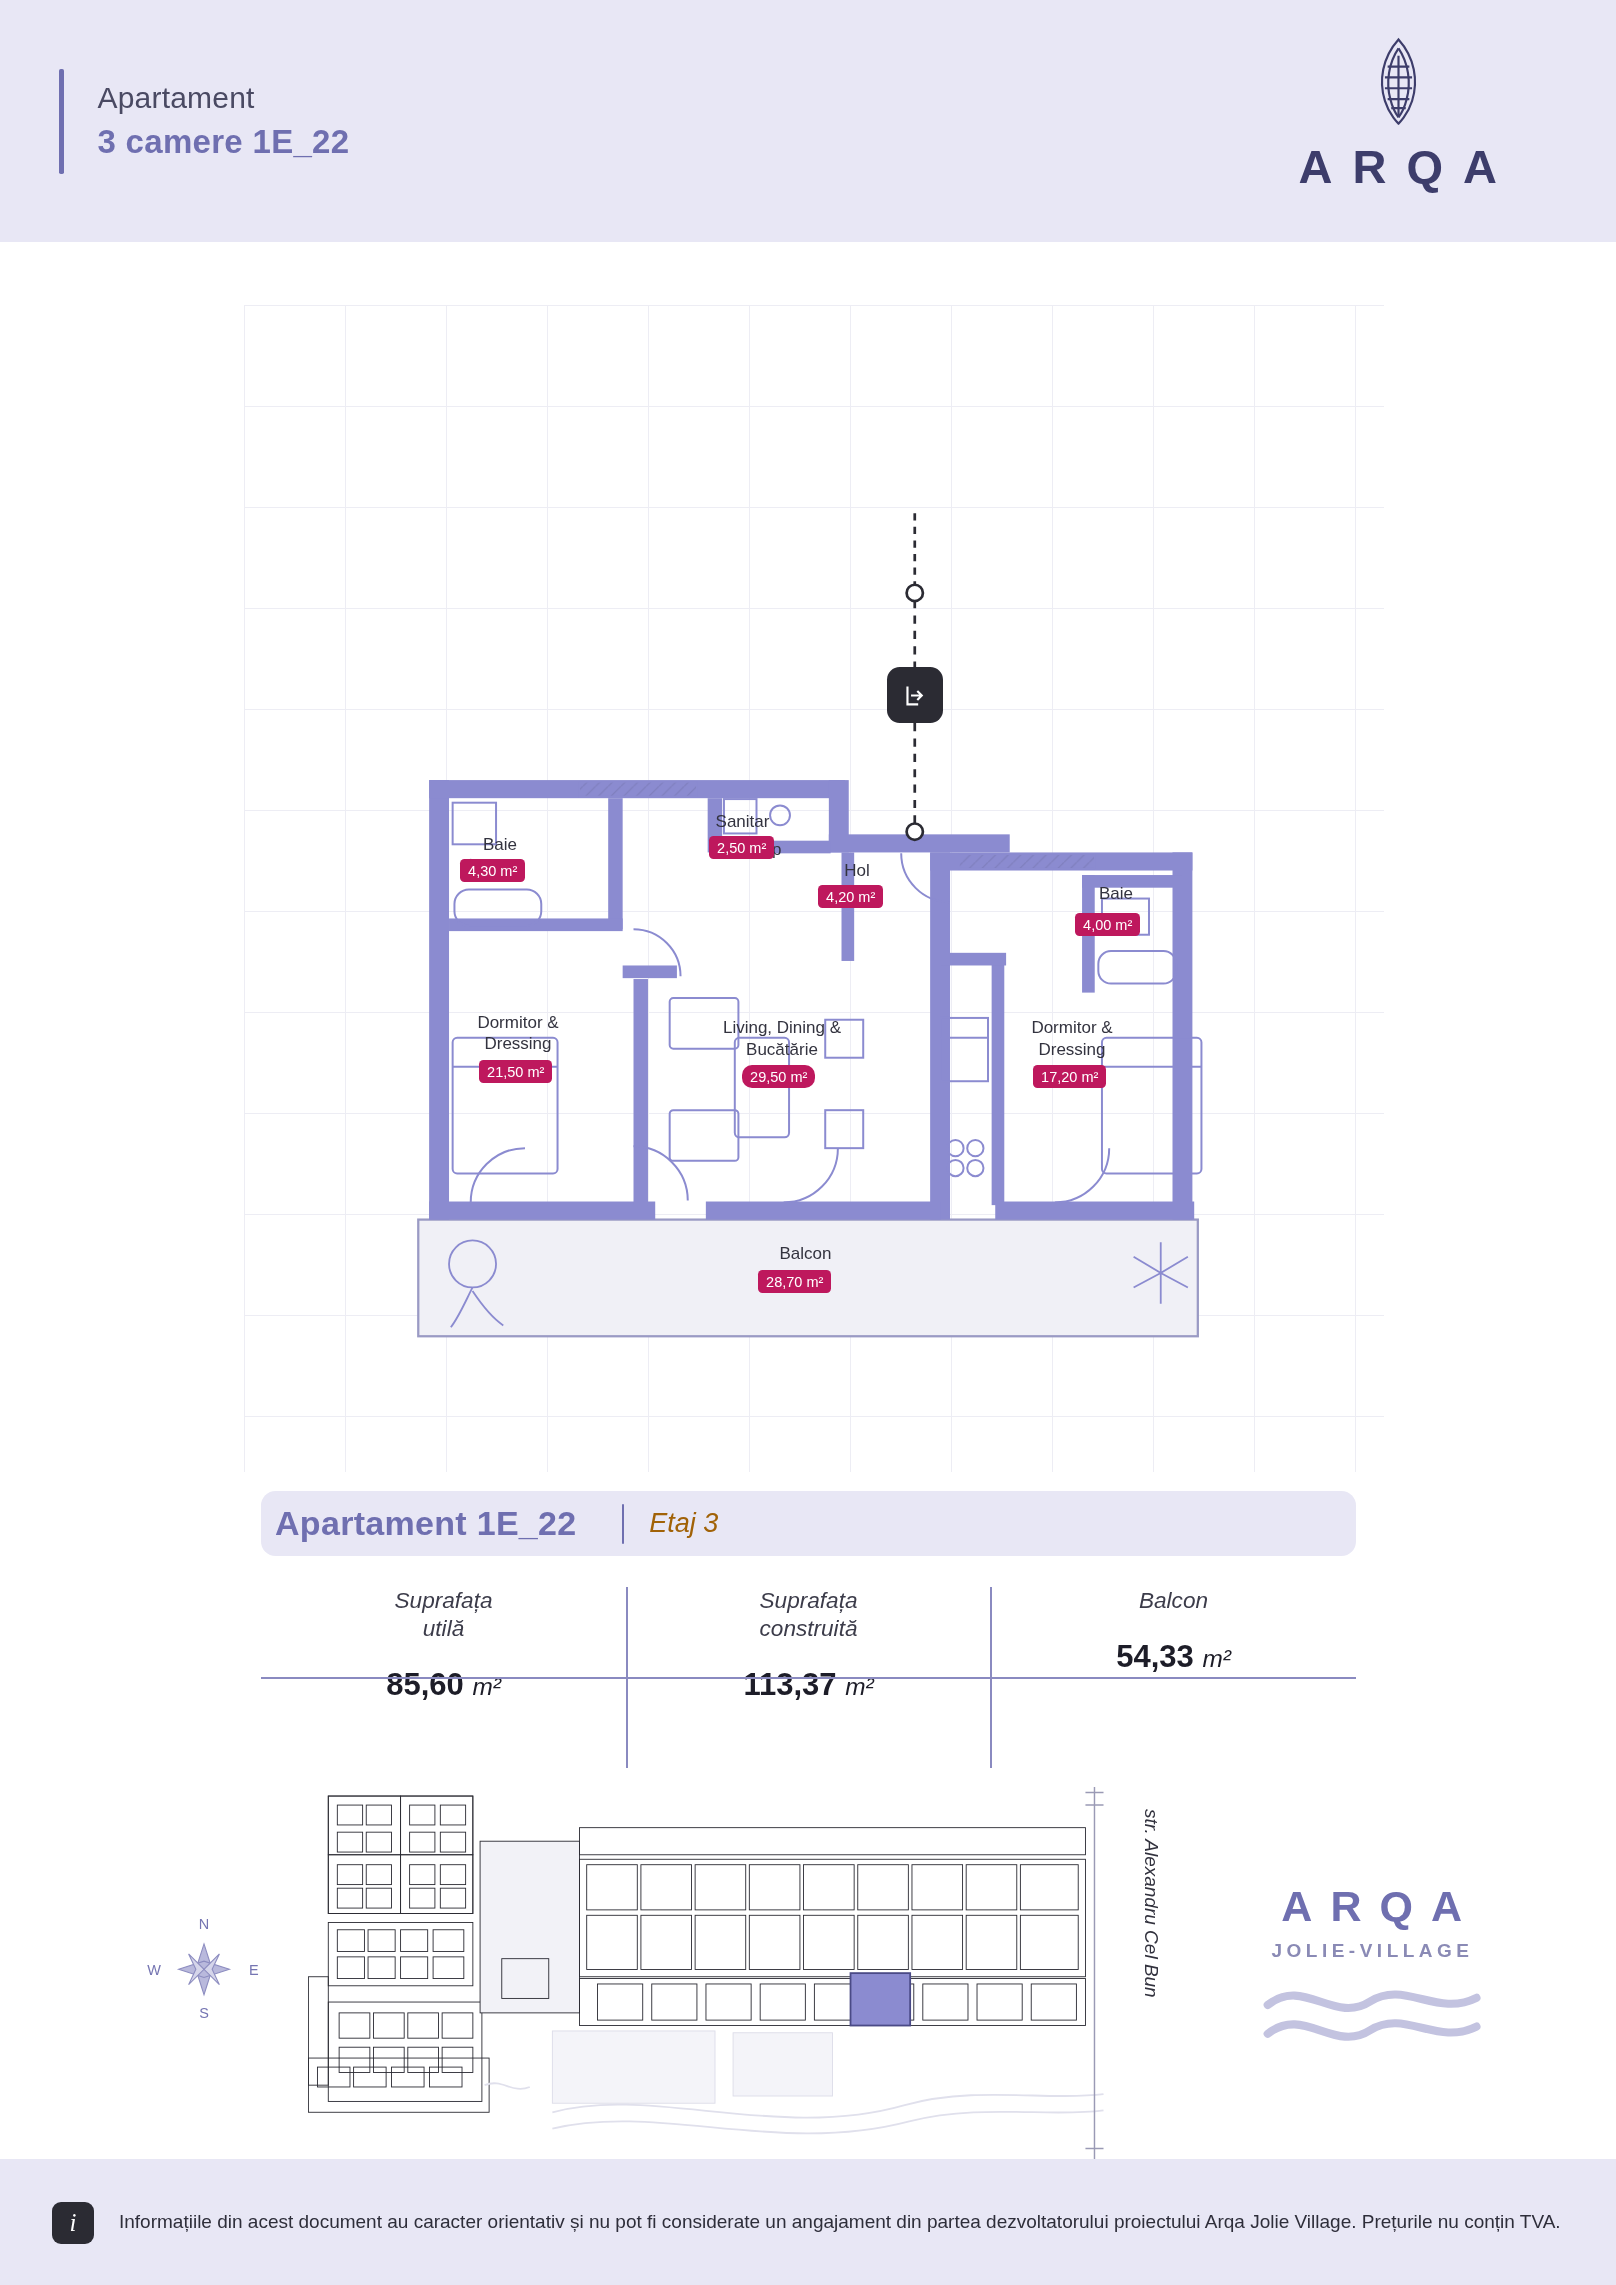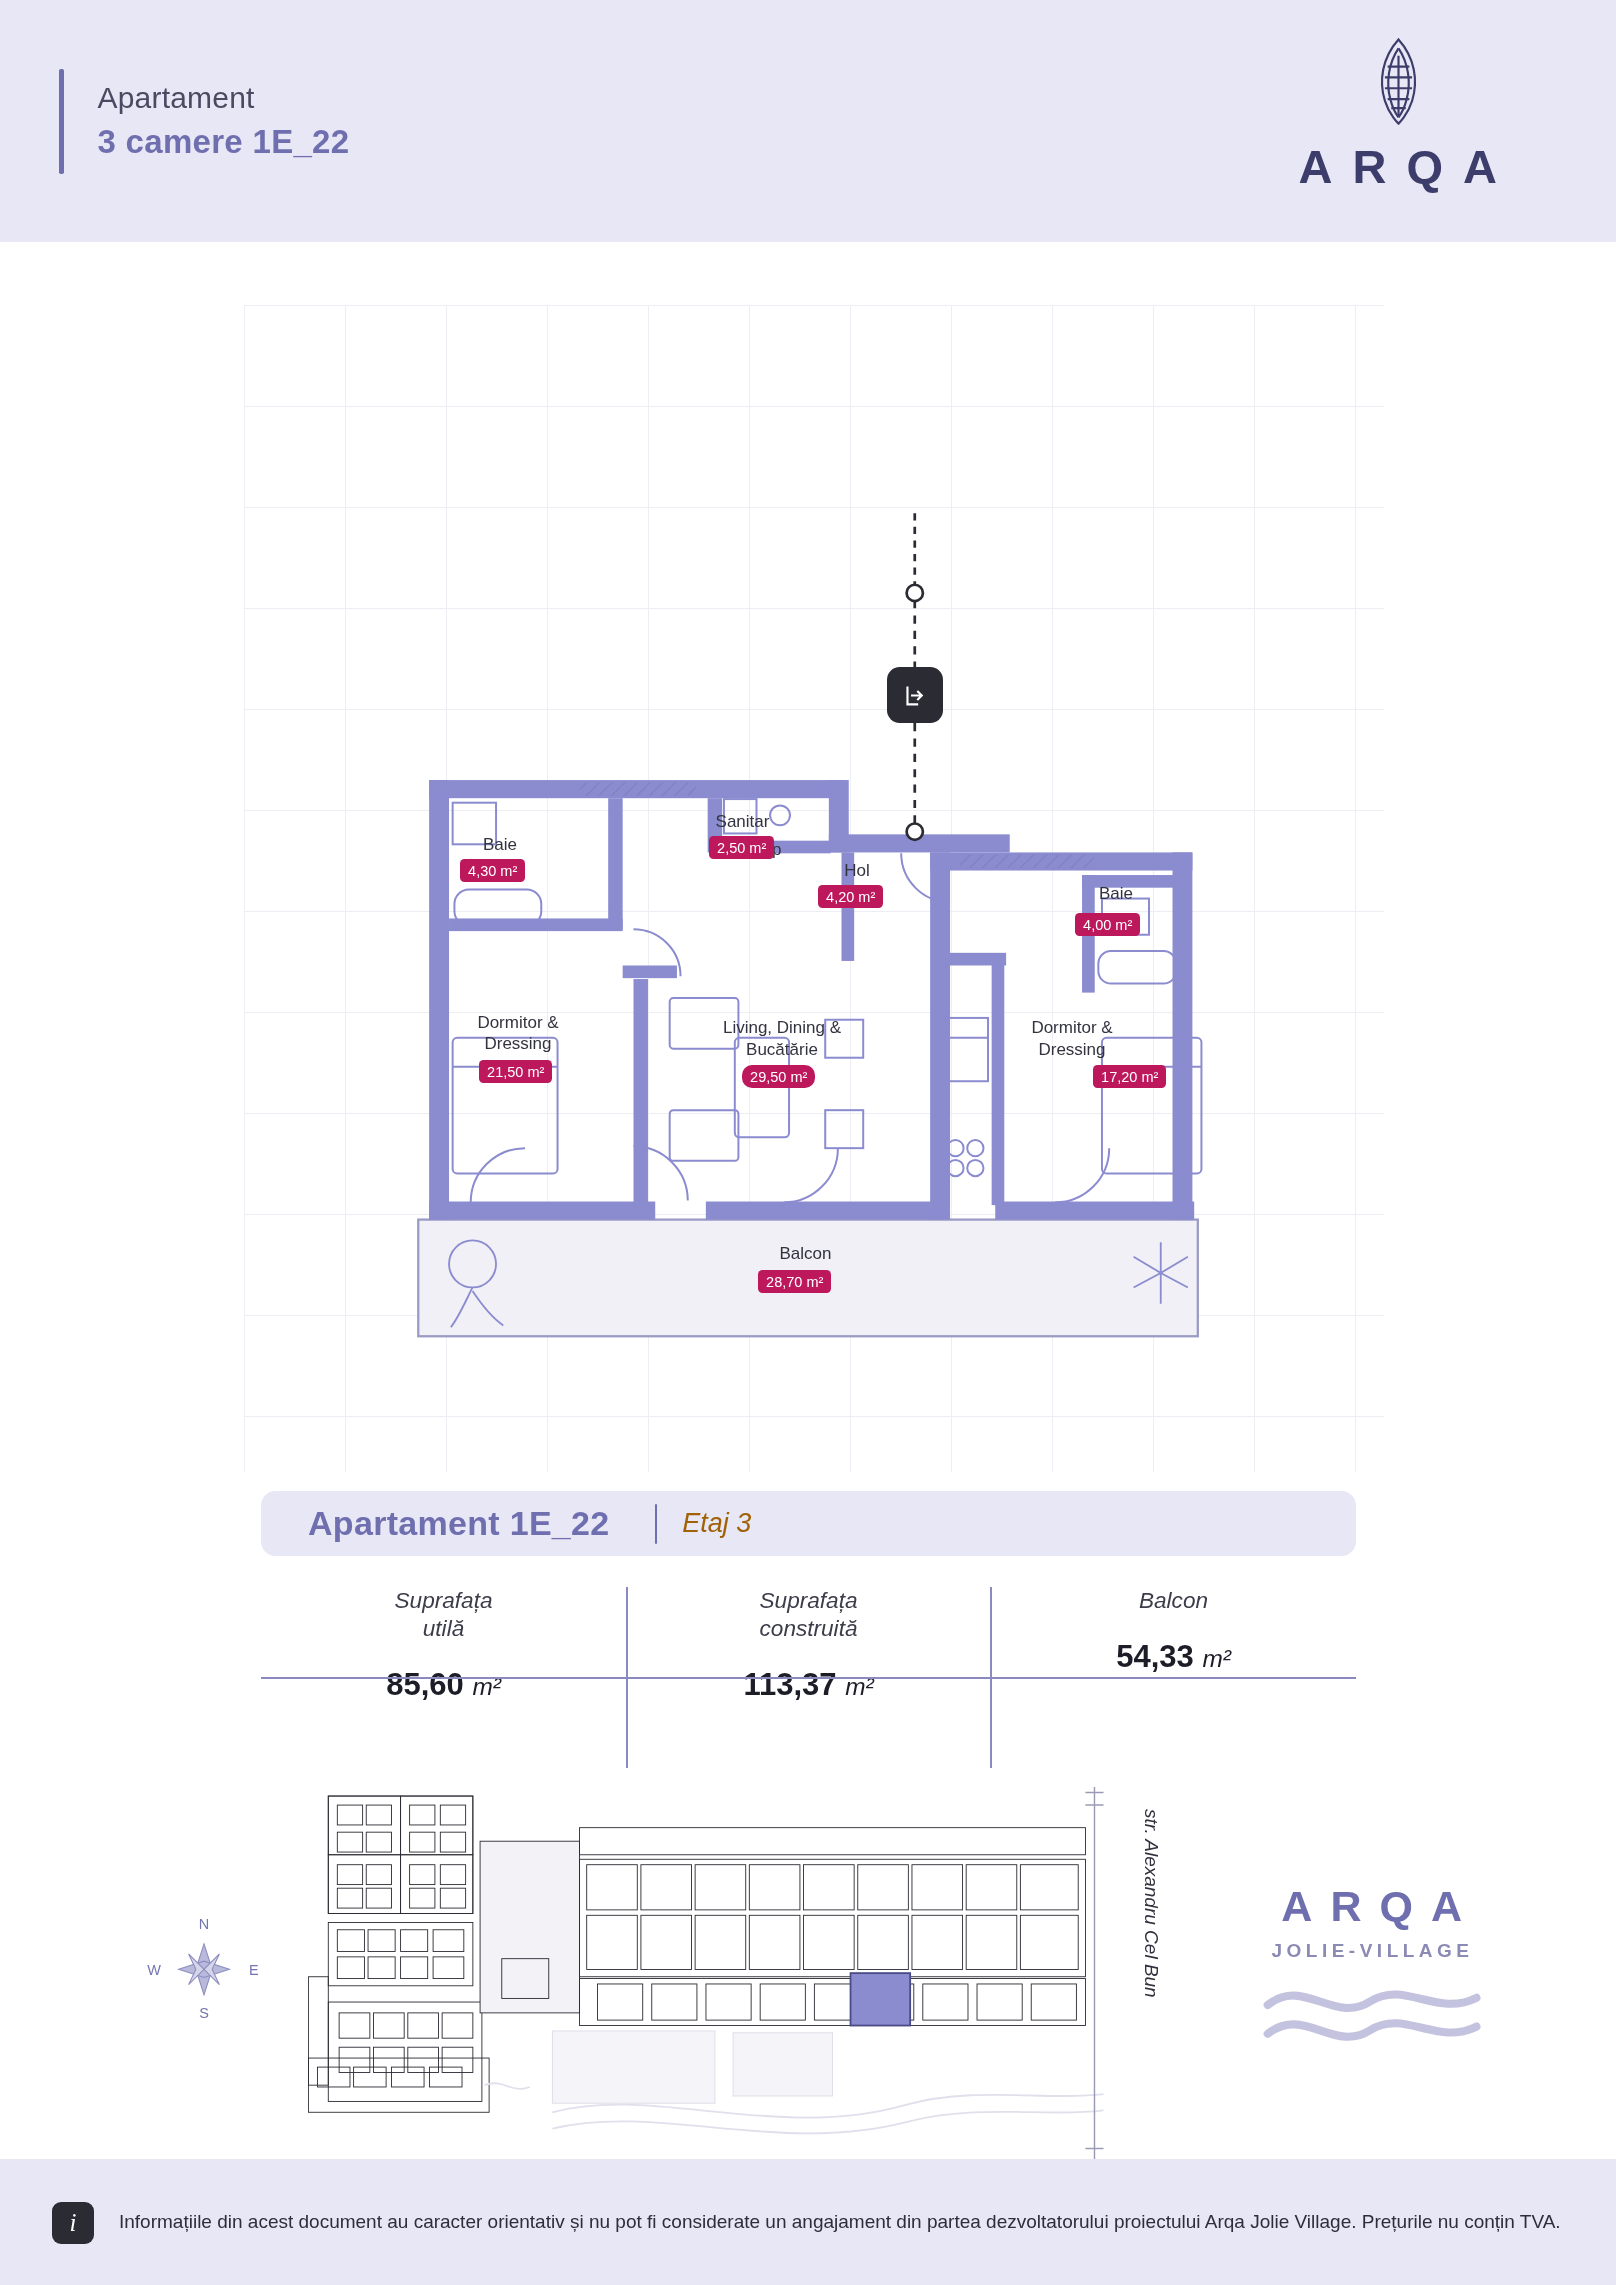--- a/index.html
+++ b/index.html
@@ -69,21 +69,21 @@
     width:56px; height:56px; border-radius:12.7px; background:#2b2b33;
     display:flex; align-items:center; justify-content:center;
     color:#fff; font-size:23.5px;
   }
   
   .summary {
     position:absolute; left:261px; top:1491px; width:1095px;
   }
   .summary-head {
     background:#e8e7f5; border-radius:14.5px; height:65px;
-    display:flex; align-items:center; padding-left:47px;
+    display:flex; align-items:center; padding-left:14px;
   }
   .summary-head .apt {
     font-size:34px; font-weight:bold; color:#6f6fb0; letter-spacing:0.3px;
   }
   .summary-head .divider {
     width:2.7px; height:40px; background:#6f6fb0; margin:0 25px 0 45px; border-radius:1.8px;
   }
   .summary-head .etaj {
     font-size:27px; color:#a16207; font-style:italic;
   }
@@ -298,21 +298,21 @@
     <div class="label" style="left:432px; top:771px; width:172px;">Dormitor &amp;</div>
     <div class="label" style="left:432px; top:792px; width:172px;">Dressing</div>
     <div class="area-chip" style="left:479px; top:818px;">21,50 m²</div>
 
     <div class="label" style="left:669px; top:776px; width:226px;">Living, Dining &amp;</div>
     <div class="label" style="left:669px; top:798px; width:226px;">Bucătărie</div>
     <div class="area-chip" style="left:742px; top:823px;border-radius:10px;">29,50 m²</div>
 
     <div class="label" style="left:986px; top:776px; width:172px;">Dormitor &amp;</div>
     <div class="label" style="left:986px; top:798px; width:172px;">Dressing</div>
-    <div class="area-chip" style="left:1093px; top:823px;">17,20 m²</div>
+    <div class="area-chip" style="left:1033px; top:823px;">17,20 m²</div>
 
     <div class="label" style="left:715px; top:1002px; width:181px;">Balcon</div>
     <div class="area-chip" style="left:758px; top:1028px;">28,70 m²</div>
   </div>
 </div>
 
 <div class="summary">
   <div class="summary-head">
     <span class="apt">Apartament 1E_22</span>
     <span class="divider"></span>

